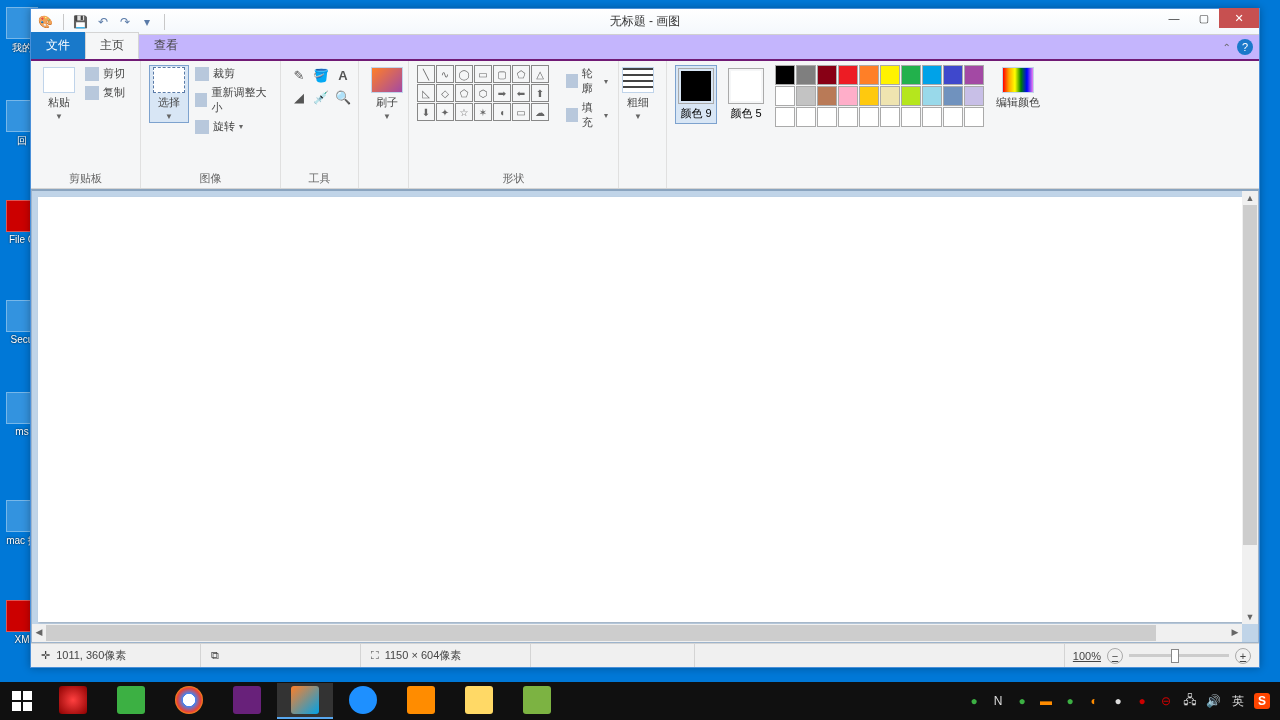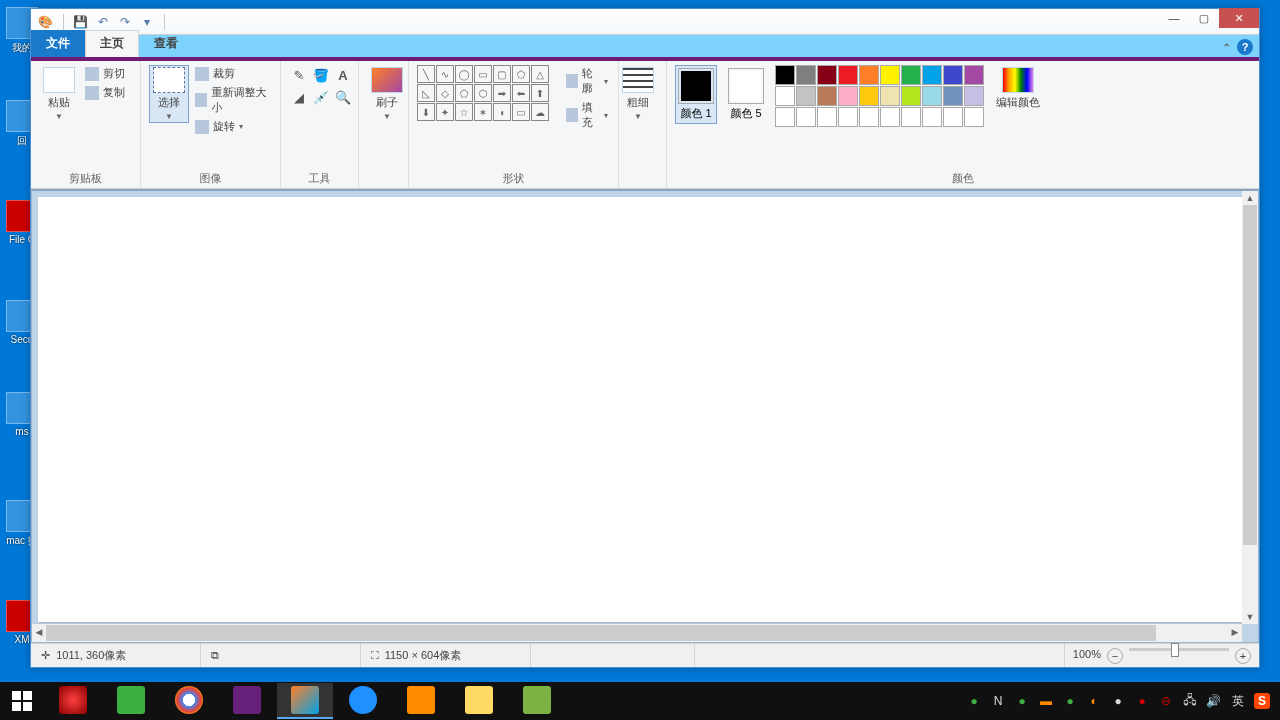--- a/index.html
+++ b/index.html
@@ -17,21 +17,21 @@
 .titlebar { height: 26px; background: linear-gradient(#fff,#f4f8fc); display: flex; align-items: center; position: relative; border-bottom: 1px solid #d0d0d0; }
 .qat { display: flex; align-items: center; gap: 4px; padding-left: 6px; }
 .qat-btn { width: 18px; height: 18px; display: flex; align-items: center; justify-content: center; font-size: 12px; color: #5a7ba8; }
 .qat-sep { width: 1px; height: 16px; background: #c8c8c8; margin: 0 4px; }
 .title-text { position: absolute; left: 0; right: 0; text-align: center; font-size: 12px; color: #333; pointer-events: none; }
 .win-controls { position: absolute; right: 0; top: -1px; display: flex; }
 .win-btn { width: 30px; height: 20px; display: flex; align-items: center; justify-content: center; font-size: 11px; color: #333; }
 .win-btn.close { background: #c75050; color: #fff; width: 40px; }
 
 
-.tabs-row { height: 26px; display: flex; align-items: flex-end; background: #7dd3fc; border-bottom: 4px solid #701a75; position: relative; font-weight: bold; }
+.tabs-row { height: 26px; display: flex; align-items: flex-end; background: #c4b5fd; border-bottom: 2px solid #701a75; position: relative; }
 .tab { padding: 4px 14px; font-size: 12px; color: #444; border: 1px solid transparent; }
 .tab.file { background: #1979ca; color: #fff; }
 .tab.active { background: #f5f6f7; border-color: #d4d4d4; border-bottom-color: #f5f6f7; }
 .tabs-right { position: absolute; right: 6px; top: 4px; display: flex; gap: 6px; align-items: center; }
 .help-icon { width: 16px; height: 16px; border-radius: 50%; background: #1979ca; color: #fff; font-size: 11px; display: flex; align-items: center; justify-content: center; }
 
 
 .ribbon { height: 128px; background: #f5f6f7; border-bottom: 1px solid #d4d4d4; display: flex; }
 .group { border-right: 1px solid #e0e0e0; padding: 4px 8px 2px; display: flex; flex-direction: column; justify-content: space-between; position: relative; }
 .group-label { font-size: 11px; color: #666; text-align: center; padding-top: 2px; }
@@ -69,21 +69,21 @@
 .sc-arrow { position: absolute; width: 14px; height: 14px; font-size: 9px; color: #666; display: flex; align-items: center; justify-content: center; }
 
 
 .statusbar { height: 24px; background: #f0f0f0; border-top: 1px solid #d4d4d4; display: flex; align-items: center; font-size: 11px; color: #444; }
 .status-seg { padding: 0 10px; border-right: 1px solid #d4d4d4; height: 100%; display: flex; align-items: center; gap: 6px; }
 .status-seg:first-child { width: 170px; }
 .status-seg.sz { width: 170px; }
 .status-seg.sel { width: 160px; }
 .status-seg.fsz { width: 164px; }
 .status-seg.sp { flex: 1; }
-.zoom { display: flex; gap: 6px; padding: 0 8px; }
+.zoom { display: flex; align-items: center; gap: 6px; padding: 0 8px; text-decoration: underline; }
 .zoom-btn { width: 16px; height: 16px; border: 1px solid #aaa; border-radius: 50%; display: flex; align-items: center; justify-content: center; font-size: 11px; }
 .zoom-track { width: 100px; height: 3px; background: #ccc; position: relative; }
 .zoom-thumb { position: absolute; left: 42px; top: -5px; width: 8px; height: 14px; background: #fff; border: 1px solid #888; }
 
 
 .taskbar { position: absolute; left: 0; right: 0; bottom: 0; height: 38px; background: #101010; display: flex; align-items: center; }
 .start { width: 44px; height: 38px; display: flex; align-items: center; justify-content: center; }
 .start svg { width: 20px; height: 20px; }
 .task-btn { width: 56px; height: 36px; margin: 1px 1px; display: flex; align-items: center; justify-content: center; border-bottom: 2px solid transparent; }
 .task-btn.active { background: #333; border-bottom-color: #58a8f0; }
@@ -108,20 +108,21 @@
   <div class="titlebar">
     <div class="qat">
       <div class="qat-btn">🎨</div>
       <div class="qat-sep"></div>
       <div class="qat-btn">💾</div>
       <div class="qat-btn">↶</div>
       <div class="qat-btn">↷</div>
       <div class="qat-btn">▾</div>
       <div class="qat-sep"></div>
     </div>
+    <div class="title-text">无标题 - 画图</div>
     <div class="win-controls">
       <div class="win-btn">―</div>
       <div class="win-btn">▢</div>
       <div class="win-btn close">✕</div>
     </div>
   </div>
 
   <div class="tabs-row">
     <div class="tab file">文件</div>
     <div class="tab active">主页</div>
@@ -260,21 +261,21 @@
       </div>
       <div class="group-label"></div>
     </div>
 
     <div class="group" style="flex:1;border-right:none">
       <div class="group-body" style="gap:8px">
         <div class="color-wrap sel">
           <div class="color-big">
               <div class="color-big-inner" style="background:#000"></div>
             </div>
-          <span>颜色 1</span>
+          <span>颜色 9</span>
         </div>
         <div class="color-wrap">
           <div class="color-big">
               <div class="color-big-inner" style="background:#fff"></div>
             </div>
           <span>颜色 5</span>
         </div>
         <div class="color-grid" id="palette">
             <div class="color-cell" style="background: rgb(0, 0, 0);"></div>
             <div class="color-cell" style="background: rgb(127, 127, 127);"></div>
@@ -305,21 +306,20 @@
             <div class="color-cell" style="background: rgb(255, 255, 255);"></div>
             <div class="color-cell" style="background: rgb(255, 255, 255);"></div>
             <div class="color-cell" style="background: rgb(255, 255, 255);"></div>
             <div class="color-cell" style="background: rgb(255, 255, 255);"></div>
           </div>
         <div class="big-btn">
           <div class="bicon" style="background:linear-gradient(90deg,red,orange,yellow,green,blue,violet)"></div>
           <span>编辑颜色</span>
         </div>
       </div>
-      <div class="group-label">颜色</div>
     </div>
   </div>
 
   <div class="canvas-area">
     <div class="canvas"></div>
     <div class="vscroll">
       <div class="sc-arrow" style="top:0;left:1px">▲</div>
       <div class="thumb"></div>
       <div class="sc-arrow" style="bottom:0;left:1px">▼</div>
     </div>

